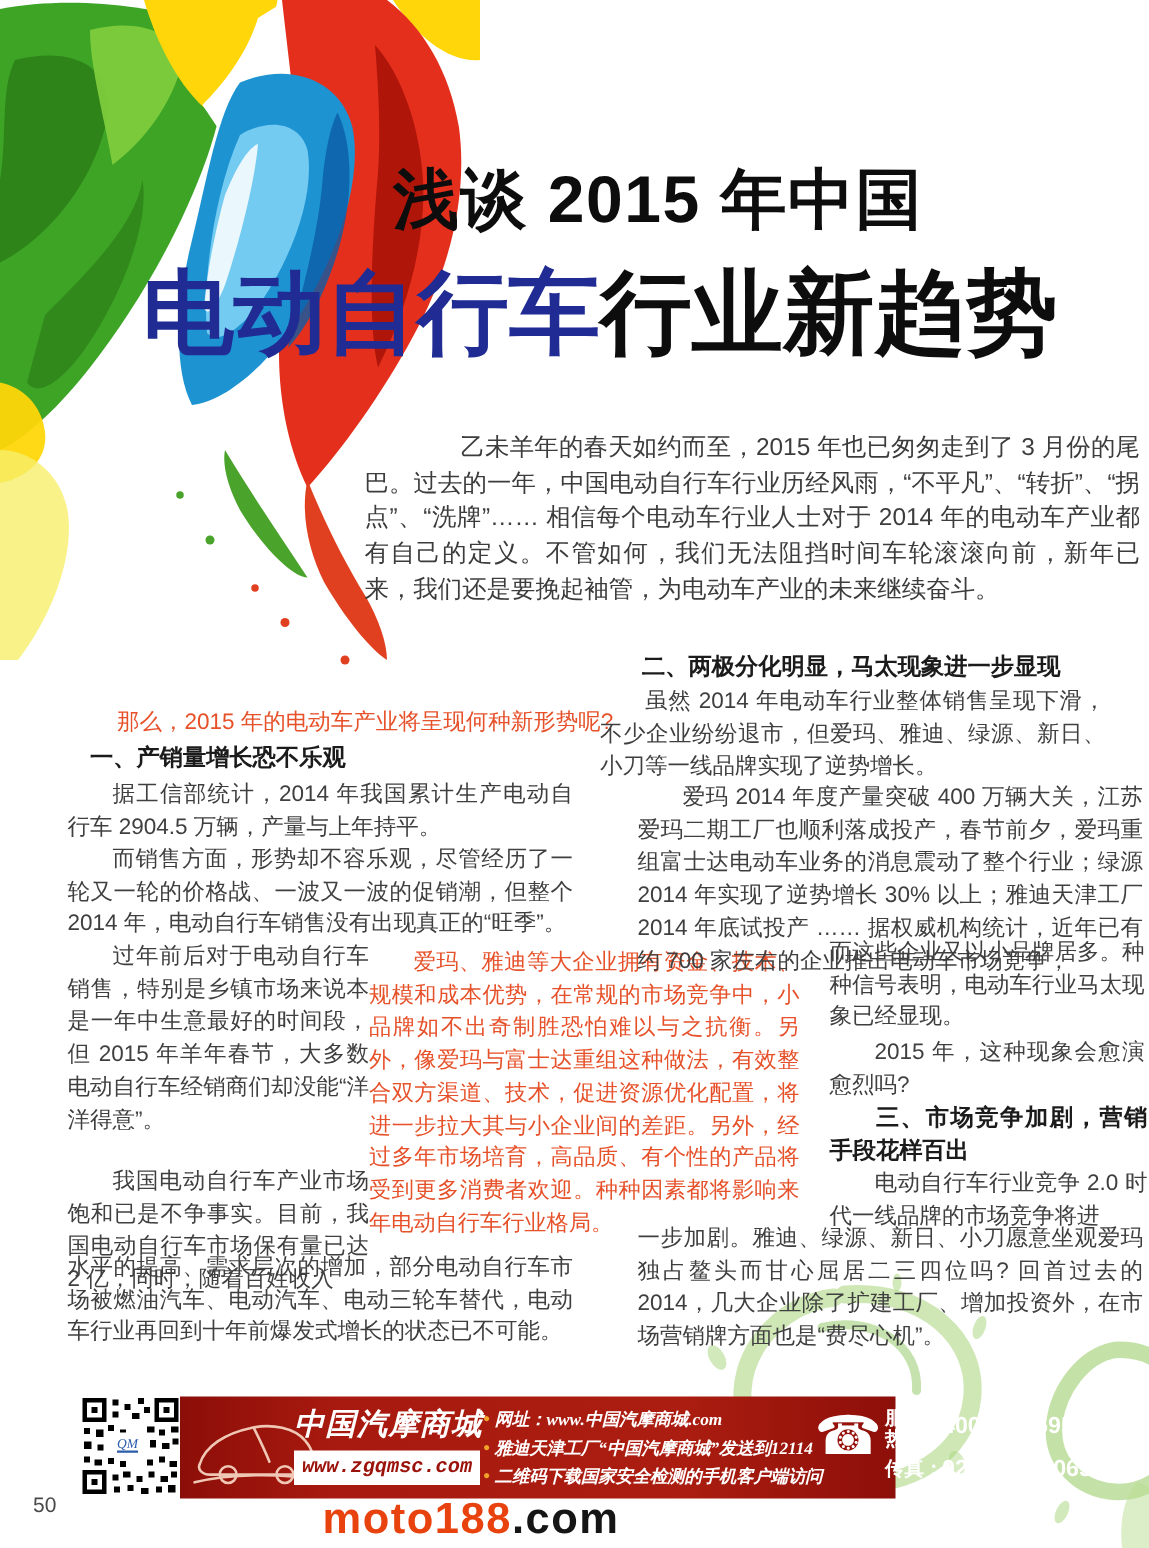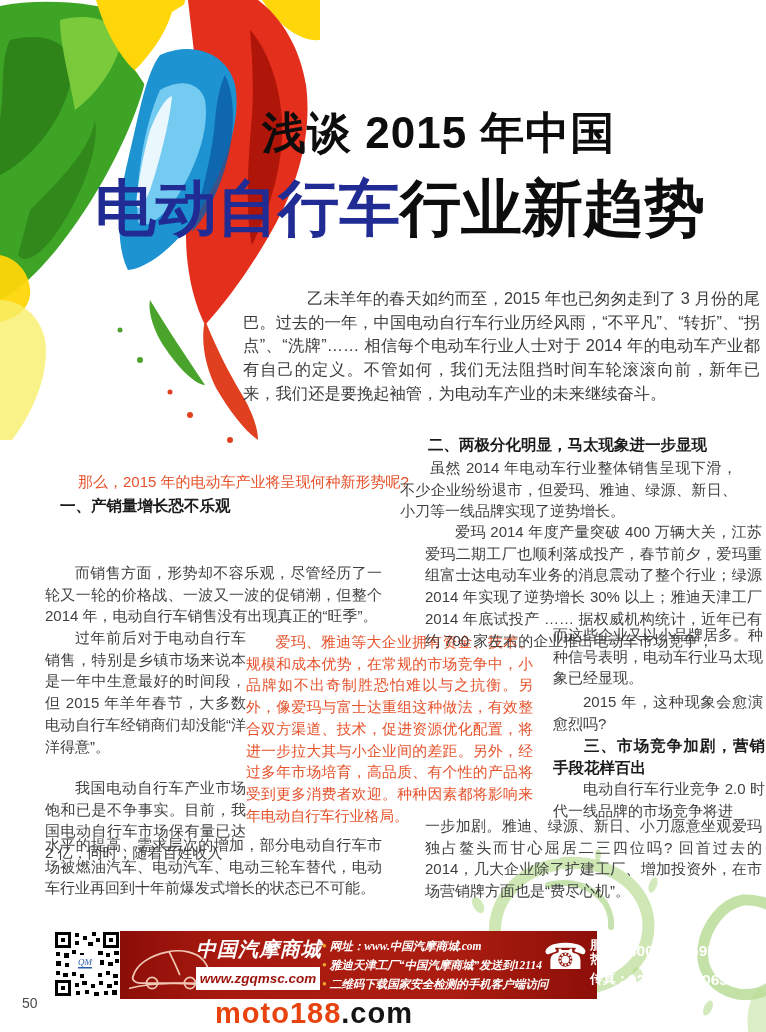--- a/index.html
+++ b/index.html
@@ -43,21 +43,21 @@
 
   
   #qr{left:52px;top:929px;width:70px;height:70px;}
   #banner{left:120px;top:931px;width:477px;height:68px;
           background:linear-gradient(90deg,#8c0e08 0%,#a81a0f 22%,#ab1d10 70%,#8d0f09 100%);}
   #car{position:absolute;left:8px;top:6px;width:86px;height:56px;}
   #brand{position:absolute;left:76px;top:5px;width:150px;font-family:"Liberation Serif",serif;
          font-style:italic;font-weight:bold;font-size:20px;color:#ffffff;white-space:nowrap;letter-spacing:1px;}
   #urlbox{position:absolute;left:76px;top:36px;width:124px;height:23px;background:#ffffff;
           display:flex;align-items:center;justify-content:center;}
-  #urlbox span{font-size:13.5px;font-weight:bold;font-style:italic;color:#9b120b;}
+  #urlbox span{font-size:13.5px;font-weight:bold;font-style:italic;color:#9b120b;font-family:Liberation Mono, monospace;}
   .bullet-row{position:absolute;left:202px;white-space:nowrap;color:#ffffff;font-style:italic;
               font-size:11.5px;font-family:"Liberation Serif",serif;font-weight:bold;}
   .bullet-row .dot{color:#f0a32a;font-size:8px;vertical-align:2px;margin-right:3px;font-style:normal;}
   #b1{top:8px;} #b2{top:27px;} #b3{top:46px;}
   #phoneicon{position:absolute;left:423px;top:8px;font-size:36px;color:#ffffff;line-height:1;}
   .hotlabel{position:absolute;left:470px;color:#ffffff;font-weight:bold;font-size:13px;line-height:14px;white-space:nowrap;}
   #hl1{top:7px;} #hl2{top:21px;} #hl3{top:41px;}
   .hotnum{position:absolute;left:508px;color:#ffffff;font-weight:bold;font-size:15.5px;white-space:nowrap;}
   #num1{top:11px;} #num2{top:40px;}
 
@@ -119,20 +119,21 @@
 
   <div id="title1" class="title-line">浅谈 2015 年中国</div>
   <div id="title2" class="title-line">
     <span class="hl">电动自行车</span><span class="rest">行业新趋势</span>
   </div>
 
   <div id="intro" class="abs" style="text-align:justify;">乙未羊年的春天如约而至，2015 年也已匆匆走到了 3 月份的尾巴。过去的一年，中国电动自行车行业历经风雨，“不平凡”、“转折”、“拐点”、“洗牌”…… 相信每个电动车行业人士对于 2014 年的电动车产业都有自己的定义。不管如何，我们无法阻挡时间车轮滚滚向前，新年已来，我们还是要挽起袖管，为电动车产业的未来继续奋斗。</div>
 
   <div id="lq">那么，2015 年的电动车产业将呈现何种新形势呢?</div>
   <div id="s1" class="bh">一、产销量增长恐不乐观</div>
+  <div id="lp1" class="btxt indent">据工信部统计，2014 年我国累计生产电动自行车 2904.5 万辆，产量与上年持平。</div>
   <div id="lp2" class="btxt indent">而销售方面，形势却不容乐观，尽管经历了一轮又一轮的价格战、一波又一波的促销潮，但整个 2014 年，电动自行车销售没有出现真正的“旺季”。</div>
   <div id="lp3" class="btxt indent">过年前后对于电动自行车销售，特别是乡镇市场来说本是一年中生意最好的时间段，但 2015 年羊年春节，大多数电动自行车经销商们却没能“洋洋得意”。</div>
   <div id="lp4a" class="btxt indent">我国电动自行车产业市场饱和已是不争事实。目前，我国电动自行车市场保有量已达 2 亿，同时，随着百姓收入</div>
   <div id="lp4b" class="btxt">水平的提高、需求层次的增加，部分电动自行车市场被燃油汽车、电动汽车、电动三轮车替代，电动车行业再回到十年前爆发式增长的状态已不可能。</div>
 
   <div id="quote">爱玛、雅迪等大企业拥有资金、技术、规模和成本优势，在常规的市场竞争中，小品牌如不出奇制胜恐怕难以与之抗衡。另外，像爱玛与富士达重组这种做法，有效整合双方渠道、技术，促进资源优化配置，将进一步拉大其与小企业间的差距。另外，经过多年市场培育，高品质、有个性的产品将受到更多消费者欢迎。种种因素都将影响来年电动自行车行业格局。</div>
 
   <div id="s2" class="bh">二、两极分化明显，马太现象进一步显现</div>
   <div id="rp1" class="btxt indent">虽然 2014 年电动车行业整体销售呈现下滑，不少企业纷纷退市，但爱玛、雅迪、绿源、新日、小刀等一线品牌实现了逆势增长。</div>
   <div id="rp2a" class="btxt indent">爱玛 2014 年度产量突破 400 万辆大关，江苏爱玛二期工厂也顺利落成投产，春节前夕，爱玛重组富士达电动车业务的消息震动了整个行业；绿源 2014 年实现了逆势增长 30% 以上；雅迪天津工厂 2014 年底试投产 …… 据权威机构统计，近年已有约 700 家左右的企业推出电动车市场竞争，</div>

